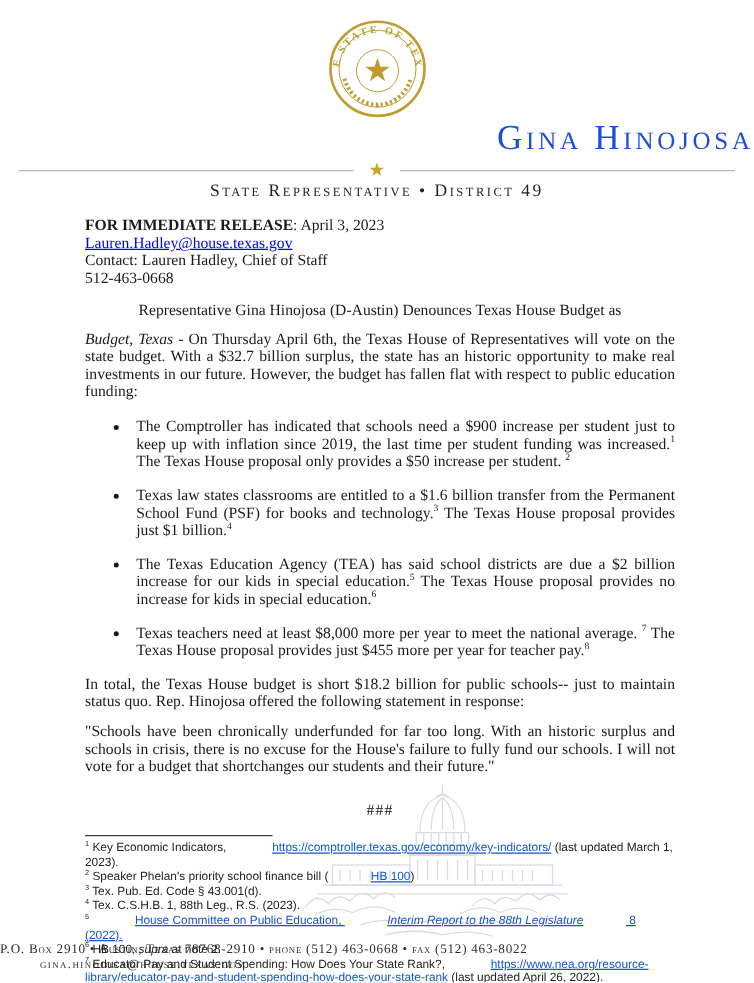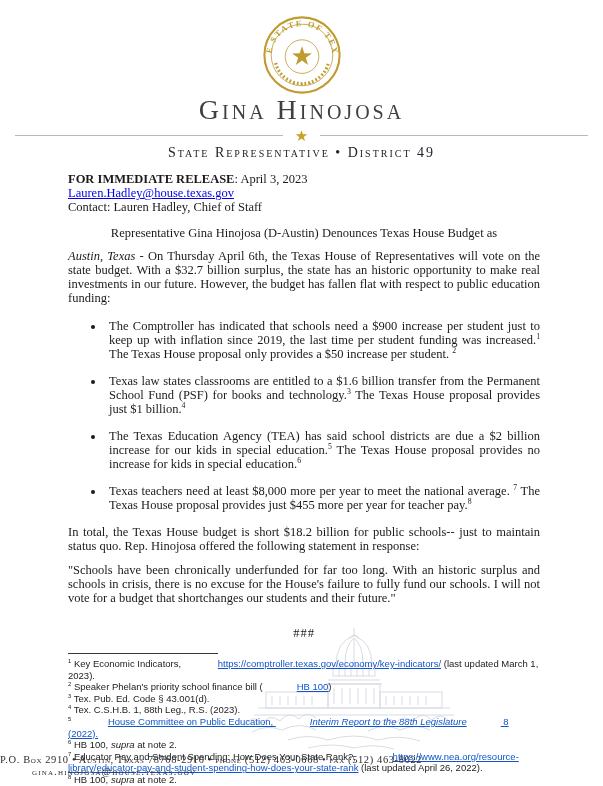--- a/index.html
+++ b/index.html
@@ -6,21 +6,21 @@
   .page{
     position:relative; width:603px; height:786px; background:#ffffff;
     font-family:"Liberation Serif", serif; color:#1a1a1a; overflow:hidden;
     margin:0 auto;
   }
   
   .header{position:relative; z-index:2; text-align:center; padding-top:15px;}
   .seal{width:80px; height:80px; display:inline-block;}
   .name{
     font-variant:small-caps; font-size:28px; letter-spacing:3px;
-    color:#404040; margin-top:-4px; line-height:30px; font-weight:normal;
+    color:#1d4ed8; margin-top:-4px; line-height:30px; font-weight:normal;text-align:right;
   }
   .divider{position:relative; height:17px; margin-top:2px;}
   .divider::before{
     content:""; position:absolute; left:15px; right:15px; top:8px;
     border-top:1.5px solid #b9b9b9;
   }
   .divider .star{
     position:relative; z-index:1; display:inline-block; background:#fff;
     padding:0 12px; color:#c9a227; font-size:15px; line-height:17px;
   }
@@ -117,27 +117,28 @@
   <div class="content">
 
     <div class="release-block">
       <p class="release-line">
         <strong>FOR IMMEDIATE RELEASE</strong><span>: April 3, 2023</span>
       </p>
       <p class="release-line">
         <a class="email-link" href="#">Lauren.Hadley@house.texas.gov</a>
       </p>
       <p class="release-line">Contact: Lauren Hadley, Chief of Staff</p>
+      <p class="release-line">512-463-0668</p>
     </div>
 
     <div class="headline">
       <div>Representative Gina Hinojosa (D-Austin) Denounces Texas House Budget as</div>
     </div>
 
-    <p class="body"><i>Austin, Texas</i> - On Thursday April 6th, the Texas House of Representatives will vote on the state budget. With a $32.7 billion surplus, the state has an historic opportunity to make real investments in our future. However, the budget has fallen flat with respect to public education funding:</p>
+    <p class="body"><i>Budget, Texas</i> - On Thursday April 6th, the Texas House of Representatives will vote on the state budget. With a $32.7 billion surplus, the state has an historic opportunity to make real investments in our future. However, the budget has fallen flat with respect to public education funding:</p>
 
     <ul class="bullets">
         <li>The Comptroller has indicated that schools need a $900 increase per student just to keep up with inflation since 2019, the last time per student funding was increased.<sup>1</sup> The Texas House proposal only provides a $50 increase per student. <sup>2</sup></li>
         <li>Texas law states classrooms are entitled to a $1.6 billion transfer from the Permanent School Fund (PSF) for books and technology.<sup>3</sup> The Texas House proposal provides just $1 billion.<sup>4</sup></li>
         <li>The Texas Education Agency (TEA) has said school districts are due a $2 billion increase for our kids in special education.<sup>5</sup> The Texas House proposal provides no increase for kids in special education.<sup>6</sup></li>
         <li>Texas teachers need at least $8,000 more per year to meet the national average. <sup>7</sup> The Texas House proposal provides just $455 more per year for teacher pay.<sup>8</sup></li>
       </ul>
 
     <p class="body closing">In total, the Texas House budget is short $18.2 billion for public schools-- just to maintain status quo. Rep. Hinojosa offered the following statement in response:</p>
 

